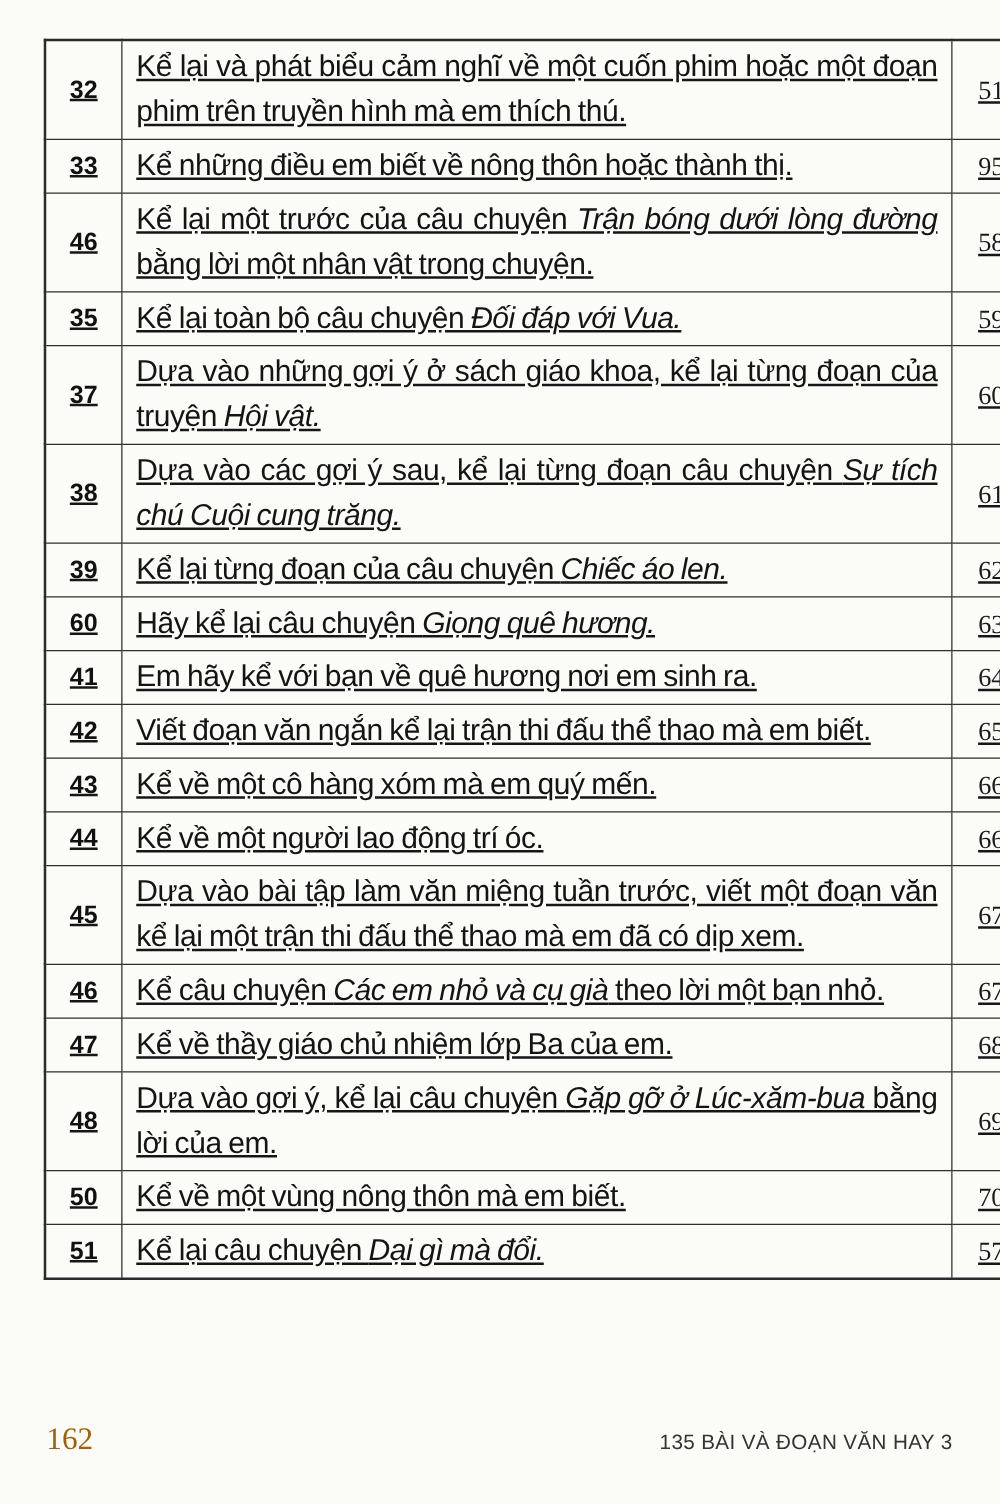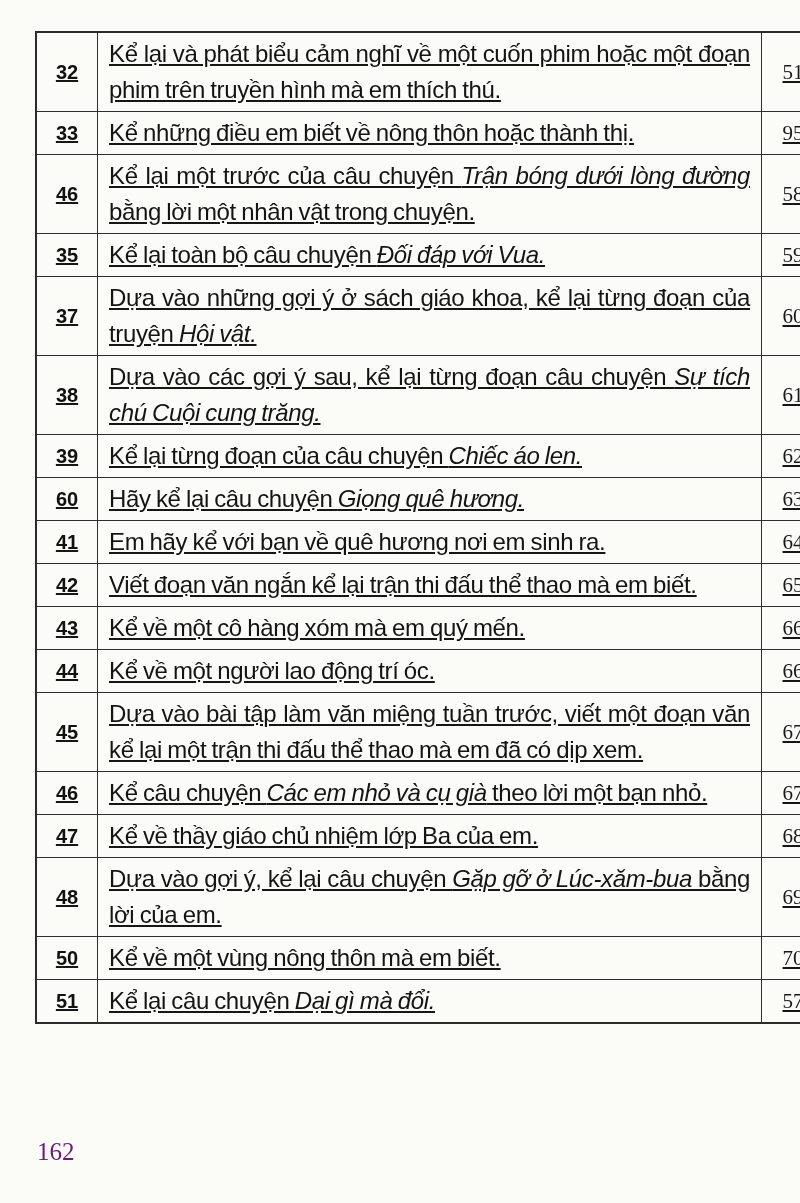--- a/index.html
+++ b/index.html
@@ -66,21 +66,21 @@
     left: 37px;
     right: 38px;
     top: 1138px;
     display: flex;
     justify-content: space-between;
     align-items: baseline;
   }
   .folio {
     font-family: "Liberation Serif", serif;
     font-size: 25px;
-    color: #701a75;
+    color: #a16207;
   }
   .running-title {
     font-size: 16.5px;
     letter-spacing: 0.3px;
     color: #333;
   }
 </style>
 </head>
 <body>
 
@@ -178,15 +178,16 @@
     <td class="num">51</td>
     <td class="title"><span>Kể lại câu chuyện </span><span class="italic">Dại gì mà đổi.</span></td>
     <td class="page-num">57</td>
   </tr>
         </tbody>
     </table>
   </div>
 
   <div class="footer">
     <span class="folio">162</span>
+    <span class="running-title">135 BÀI VÀ ĐOẠN VĂN HAY 3</span>
   </div>
 
 </div>
 
 </body></html>

